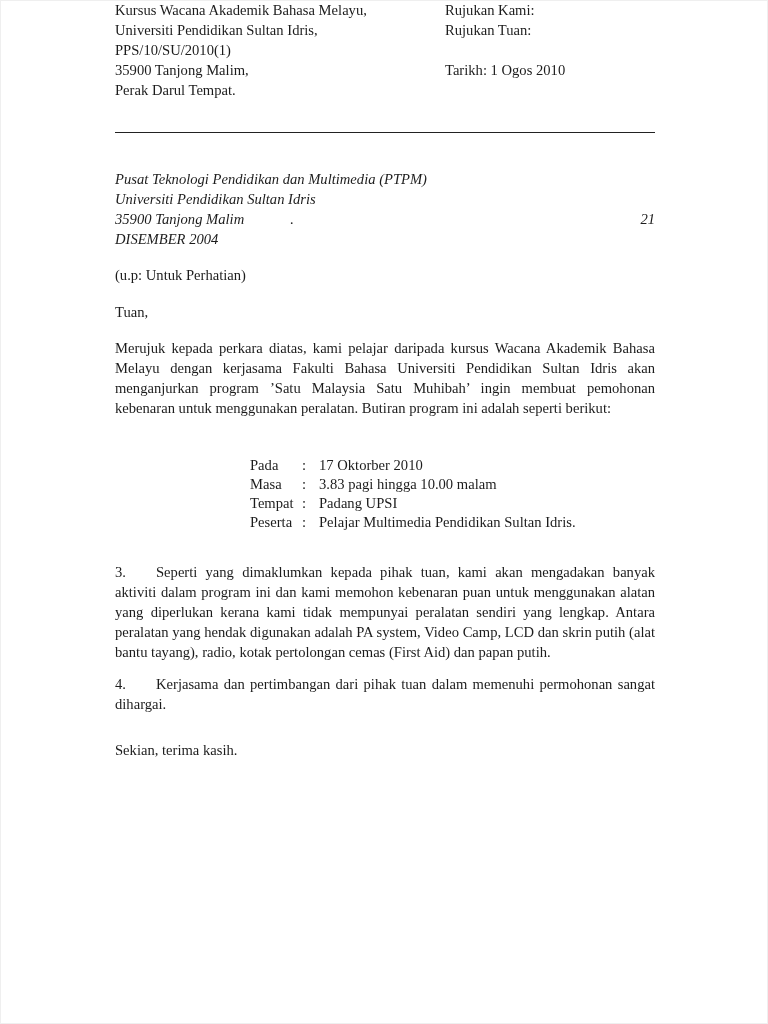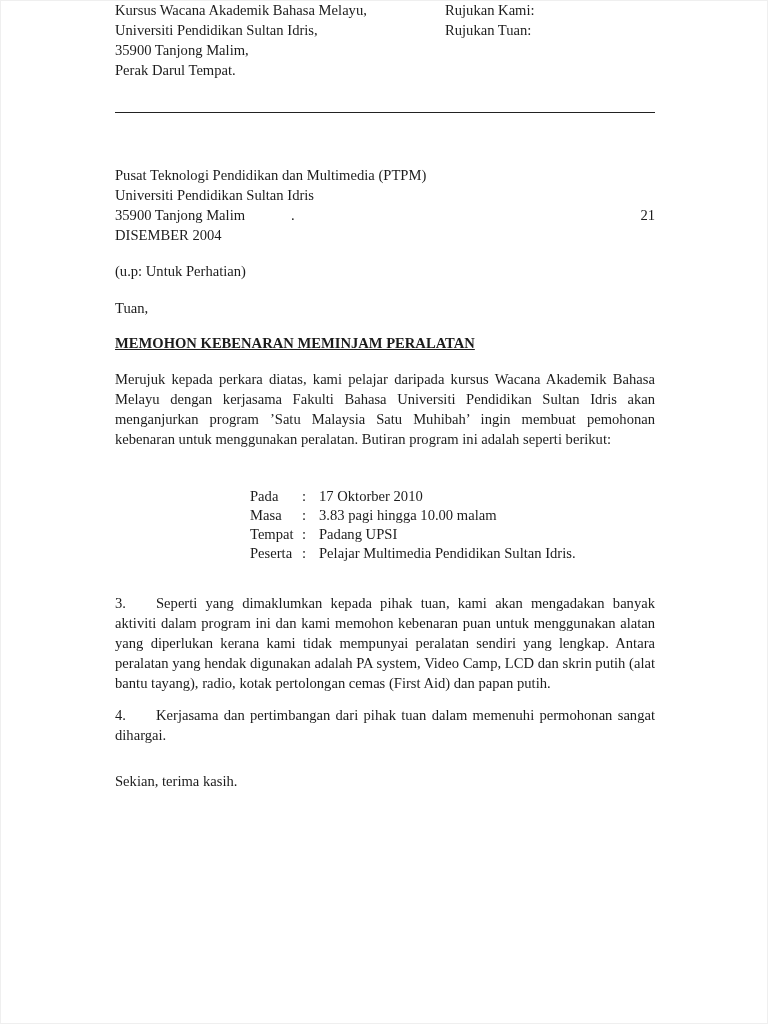--- a/index.html
+++ b/index.html
@@ -32,21 +32,21 @@
   }
   .sender { width: 330px; }
   .refs { flex: 1; }
   .refs .blank { height: 20px; }
   .rule {
     border: none;
     border-top: 1.5px solid #222;
     margin: 32px 0 0 0;
     width: 100%;
   }
-  .recipient { margin-top: 52px; line-height: 20px; }
+  .recipient { margin-top: 36px; line-height: 20px; font-style: italic; }
   .line3 { display: flex; }
   .line3 .dot { margin-left: 46px; }
   .line3 .num { margin-left: auto; }
   .attention { margin-top: 16px; line-height: 20px; }
   .salutation { margin-top: 17px; line-height: 20px; }
   .subject { margin-top: 15px; line-height: 20px; }
   .subject span {
     font-weight: bold;
     text-decoration: underline;
   }
@@ -71,50 +71,49 @@
 </head>
 <body>
 
 <div class="page">
   <div class="content">
 
     <div class="letterhead">
       <div class="sender">
         <div>Kursus Wacana Akademik Bahasa Melayu,</div>
         <div>Universiti Pendidikan Sultan Idris,</div>
+        <div>PPS/10/SU/2010(1)</div>
         <div>35900 Tanjong Malim,</div>
         <div>Perak Darul Tempat.</div>
       </div>
       <div class="refs">
         <div>Rujukan Kami:</div>
         <div>Rujukan Tuan:</div>
         <div class="blank"></div>
+        <div>Tarikh: 1 Ogos 2010</div>
       </div>
     </div>
 
     <hr class="rule">
 
     <div class="recipient">
       <div>Pusat Teknologi Pendidikan dan Multimedia (PTPM)</div>
       <div>Universiti Pendidikan Sultan Idris</div>
       <div class="line3">
         <span>35900 Tanjong Malim</span>
         <span class="dot">.</span>
         <span class="num">21</span>
       </div>
       <div>DISEMBER 2004</div>
     </div>
 
     <div class="attention">(u.p: Untuk Perhatian)</div>
 
     <div class="salutation">Tuan,</div>
 
-    <div class="subject">
-      <span>MEMOHON KEBENARAN MEMINJAM PERALATAN</span>
-    </div>
 
     <p class="para">Merujuk kepada perkara diatas, kami pelajar daripada kursus Wacana Akademik Bahasa Melayu dengan kerjasama Fakulti Bahasa Universiti Pendidikan Sultan Idris akan menganjurkan program ’Satu Malaysia Satu Muhibah’ ingin membuat pemohonan kebenaran untuk menggunakan peralatan. Butiran program ini adalah seperti berikut:</p>
 
     <div class="details">
       <div class="drow">
         <span class="dlabel">Pada</span>
         <span class="dsep">:</span>
         <span class="dval">17 Oktorber 2010</span>
       </div>
       <div class="drow">

